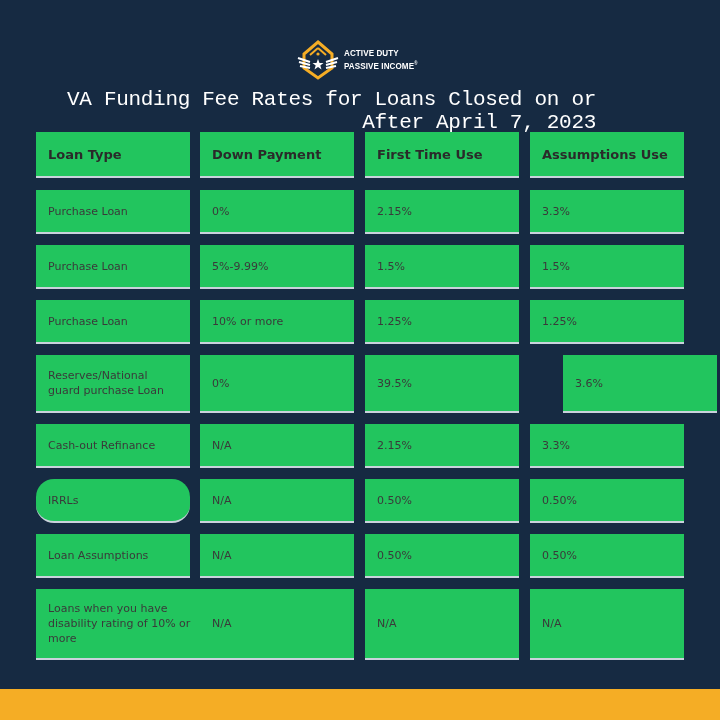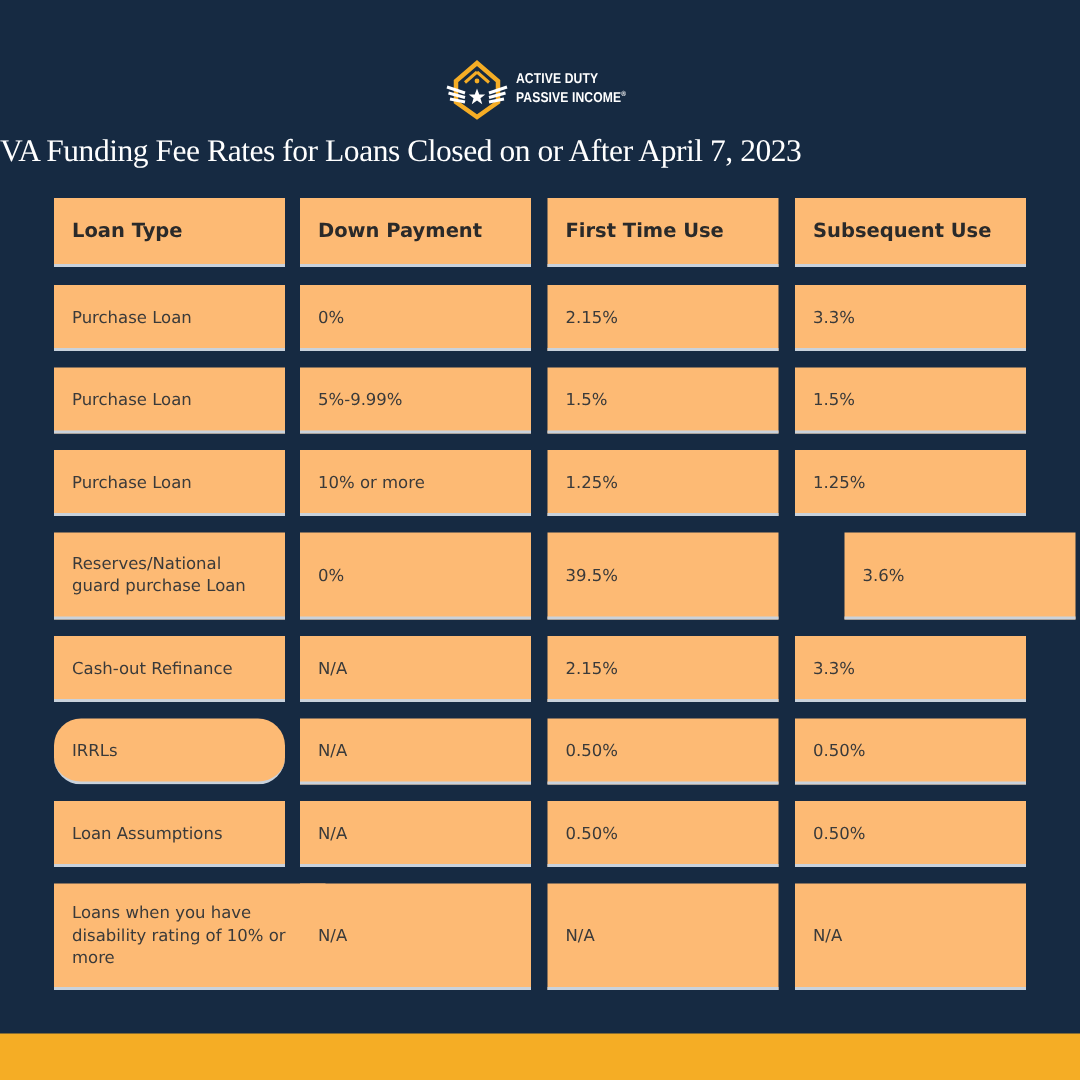--- a/index.html
+++ b/index.html
@@ -1,23 +1,23 @@
 <!DOCTYPE html>
 <html><head>
 <meta charset="utf-8">
 <style>
   html,body{margin:0;padding:0;}
   body{width:720px;height:720px;background:#162a42;position:relative;overflow:hidden;font-family:"Liberation Sans","DejaVu Sans",sans-serif;}
   .logo{position:absolute;left:296px;top:40px;height:40px;display:flex;align-items:center;gap:4px;}
   .logo svg{width:44px;height:40px;}
   .logo-text{color:#fff;font-weight:bold;font-size:9.5px;line-height:10px;letter-spacing:0.1px;font-family:"Liberation Sans",sans-serif;transform:scaleX(0.85);transform-origin:left center;}
-  .title{position:absolute;left:0;top:88px;width:596px;text-align:left;color:#fff;font-size:21px;font-family:Liberation Serif, serif;letter-spacing:-0.3px;}
+  .title{position:absolute;left:0;top:88px;width:596px;text-align:right;color:#fff;font-size:21px;font-family:Liberation Mono, monospace;letter-spacing:-0.3px;}
   .table{position:absolute;left:36px;top:132px;}
   .row{position:absolute;left:0;}
-  .cell{position:absolute;background:#fdba74;box-sizing:border-box;padding-left:12px;display:flex;align-items:center;color:#3a3a3a;font-size:11px;line-height:15px;font-family:"DejaVu Sans",sans-serif;border-bottom:2px solid #c9d2dc;}
+  .cell{position:absolute;background:#22c55e;box-sizing:border-box;padding-left:12px;display:flex;align-items:center;color:#3a3a3a;font-size:11px;line-height:15px;font-family:"DejaVu Sans",sans-serif;border-bottom:2px solid #c9d2dc;}
   .hdr .cell{font-weight:bold;font-size:13px;color:#2a2a2a;}
   .band{position:absolute;left:0;top:689px;width:720px;height:31px;background:#f5ad25;}
 </style>
 </head>
 <body>
 
 <div class="logo">
   <svg viewBox="0 0 44 40">
     <path d="M22 2 L36 14 L36 28 L22 38 L8 28 L8 14 Z" fill="none" stroke="#f5ad25" stroke-width="3"></path>
     <path d="M22 8 L30 15" stroke="#f5ad25" stroke-width="2"></path>
@@ -33,21 +33,21 @@
   </div>
 </div>
 
 <div class="title">VA Funding Fee Rates for Loans Closed on or After April 7, 2023</div>
 
 <div class="table" id="tbl">
     <div class="row hdr" style="top: 0px;">
       <div class="cell" style="left: 0px; width: 154px; height: 46px;">Loan Type</div>
       <div class="cell" style="left: 164px; width: 154px; height: 46px;">Down Payment</div>
       <div class="cell" style="left: 329px; width: 154px; height: 46px;">First Time Use</div>
-      <div class="cell" style="left: 494px; width: 154px; height: 46px;">Subsequent Use</div>
+      <div class="cell" style="left: 494px; width: 154px; height: 46px;">Assumptions Use</div>
     </div>
     <div class="row" style="top: 58px;">
       <div class="cell" style="left: 0px; width: 154px; height: 44px; padding-right: 14px;">Purchase Loan</div>
       <div class="cell" style="left: 164px; width: 154px; height: 44px;">0%</div>
       <div class="cell" style="left: 329px; width: 154px; height: 44px;">2.15%</div>
       <div class="cell" style="left: 494px; width: 154px; height: 44px;">3.3%</div>
     </div>
     <div class="row" style="top: 113px;">
       <div class="cell" style="left: 0px; width: 154px; height: 44px; padding-right: 14px;">Purchase Loan</div>
       <div class="cell" style="left: 164px; width: 154px; height: 44px;">5%-9.99%</div>

